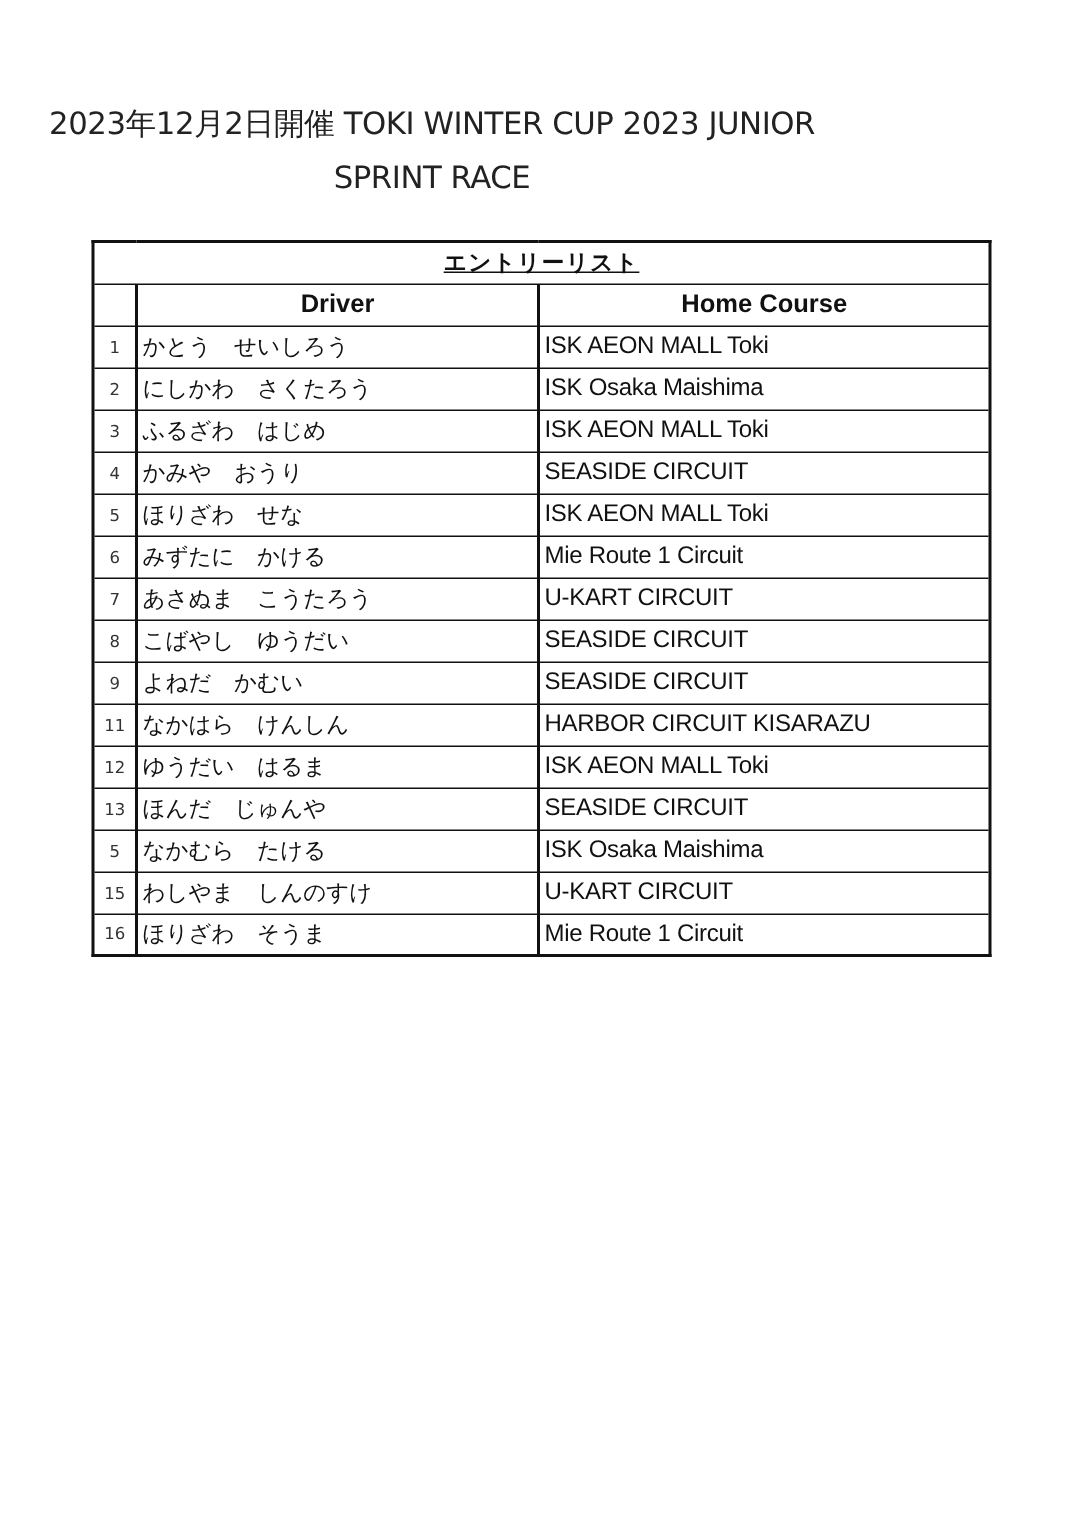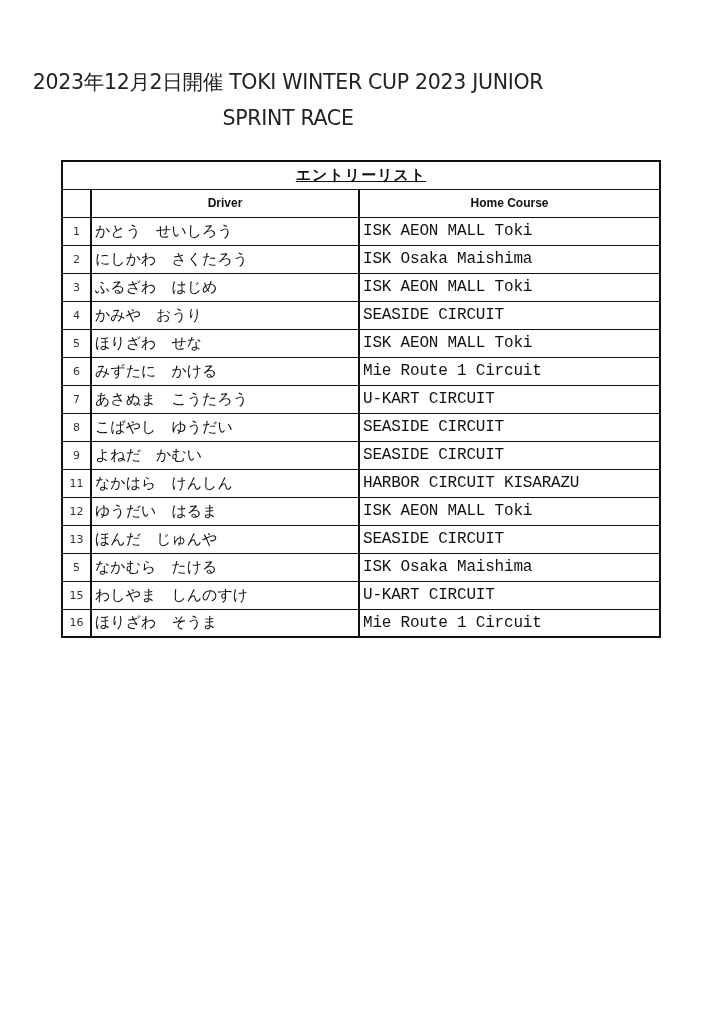--- a/index.html
+++ b/index.html
@@ -6,24 +6,24 @@
   body { width: 724px; height: 1024px; position: relative; overflow: hidden; font-family: "DejaVu Sans", "Liberation Sans", sans-serif; color: #111; }
   .doc-title { position: absolute; left: 0; top: 64px; width: 576px; text-align: center; font-size: 20.5px; line-height: 36px; color: #222; font-family: "DejaVu Sans", sans-serif; font-weight: normal; letter-spacing: -0.3px; }
   .doc-title div { white-space: nowrap; }
   table.entry { position: absolute; left: 61px; top: 160px; border-collapse: collapse; width: 598px; table-layout: fixed; }
   table.entry td, table.entry th { border: 1px solid #111; height: 28px; padding: 0; box-sizing: border-box; }
   table.entry .outer-top td { border-top: 2px solid #111; }
   .col-num { width: 29px; }
   .col-driver { width: 268px; }
   .col-course { width: 301px; }
   .caption-cell { text-align: center; font-weight: bold; font-size: 15px; letter-spacing: 1px; text-decoration: underline; }
-  .head-cell { text-align: center; font-weight: bold; font-size: 12px; font-family: "Liberation Sans", sans-serif; }
+  .head-cell { text-align: center; font-weight: bold; font-size: 17px; font-family: "Liberation Sans", sans-serif; }
   .num-cell { text-align: center; font-size: 11px; color: #333; font-family: "DejaVu Sans", sans-serif; }
   .driver-cell { font-size: 15px; padding-left: 3px !important; white-space: nowrap; }
-  .course-cell { font-size: 16px; padding-left: 3px !important; white-space: nowrap; font-family: Liberation Mono, monospace; letter-spacing: -0.2px; }
+  .course-cell { font-size: 16px; padding-left: 3px !important; white-space: nowrap; font-family: Liberation Sans, sans-serif; letter-spacing: -0.2px; }
   .thick-left { border-left: 2px solid #111 !important; }
   .thick-right { border-right: 2px solid #111 !important; }
   .thick-bottom td { border-bottom: 2px solid #111 !important; }
   .sep-right { border-right: 2px solid #111 !important; }
 </style>
 </head>
 <body>
 
 <div class="doc-title">
   <div>2023年12月2日開催 TOKI WINTER CUP 2023 JUNIOR</div>

